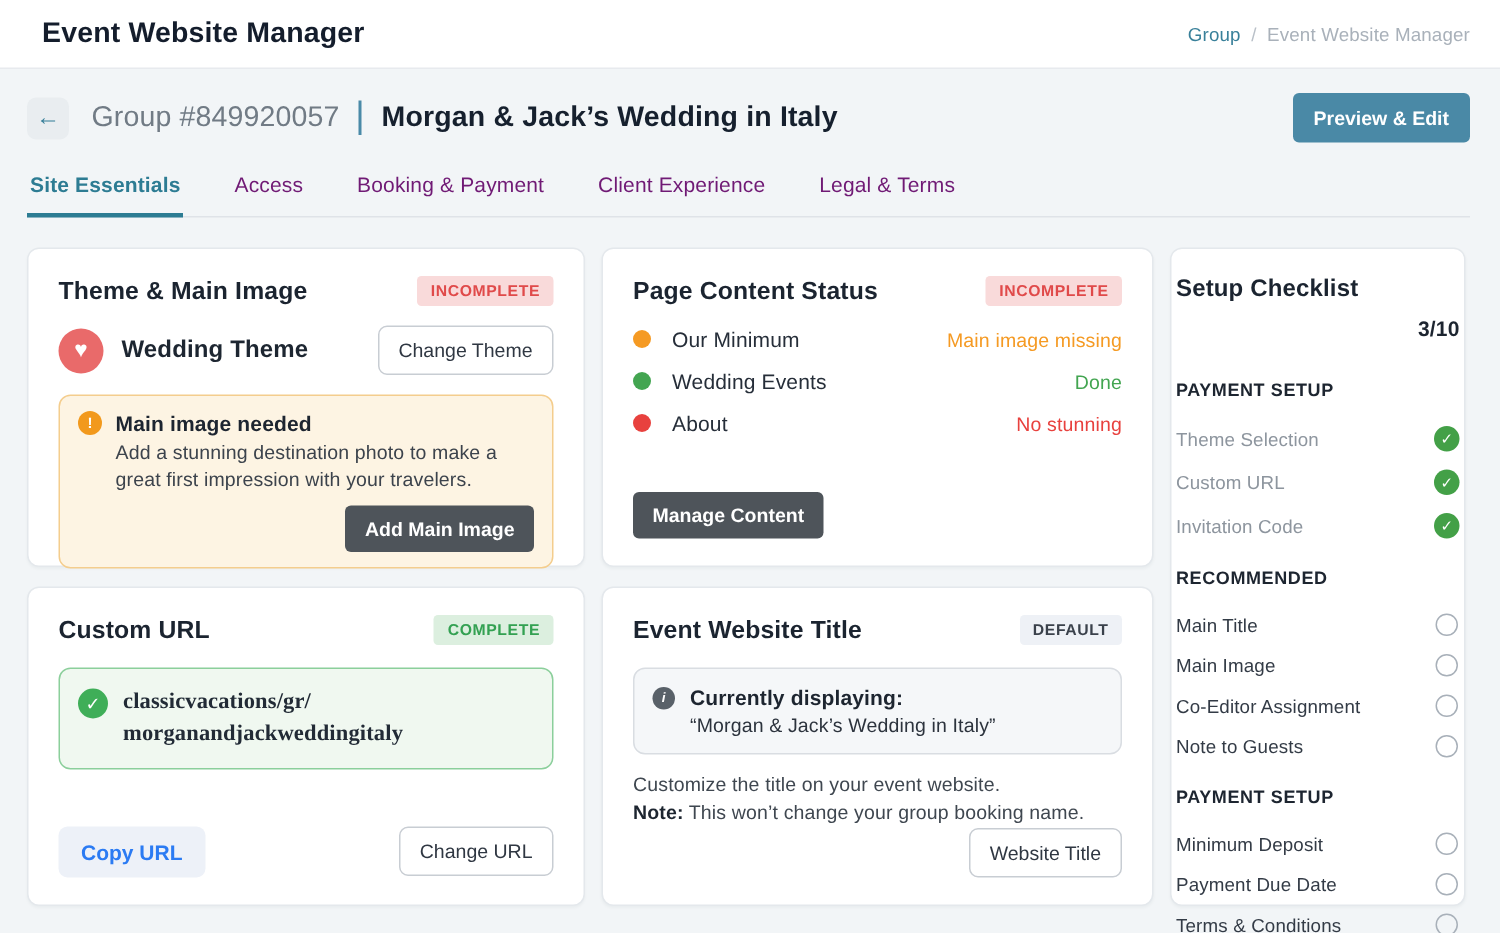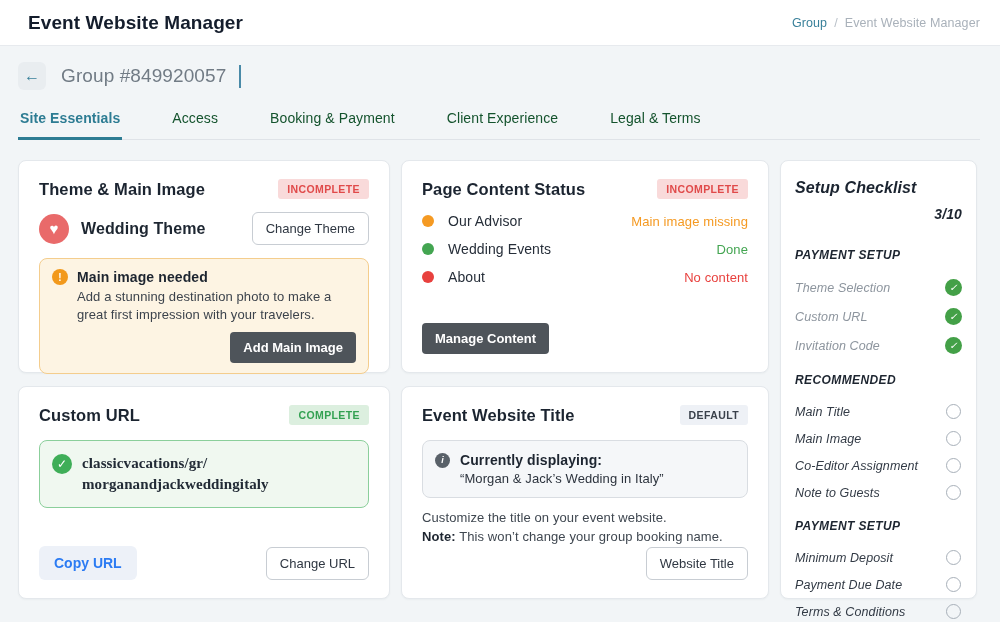--- a/index.html
+++ b/index.html
@@ -34,22 +34,22 @@
   }
   .group-num { font-size:19px; color:#717b85; margin-left:15px; }
   .v-sep { width:2px; height:23px; background:#4a8aa8; margin:0 13px; }
   .event-title { font-size:19px; font-weight:bold; color:#16202e; }
   .preview-btn {
     margin-left:auto; background:#4a89a6; color:#fff; border:none; border-radius:4px;
     font-size:13px; font-weight:bold; padding:9px 14px; cursor:pointer;
     font-family:inherit;
   }
 
-  .tabs { display:flex; gap:48px; border-bottom:1px solid #dfe3e8; }
-  .tab { font-size:14px; color:#14532d; padding:4px 2px 11px; cursor:pointer; border-bottom:3px solid transparent; margin-bottom:-1px; }
+  .tabs { display:flex; gap:32px; border-bottom:1px solid #dfe3e8; }
+  .tab { font-size:14px; color:#701a75; padding:4px 2px 11px; cursor:pointer; border-bottom:3px solid transparent; margin-bottom:-1px; }
   .tab.active { color:#2d7c93; font-weight:bold; border-bottom-color:#2d7c93; }
 
   .grid {
     display:grid; grid-template-columns:372px 368px 197px;
     grid-auto-rows:213px; gap:13px 11px; margin-top:20px;
   }
   .card {
     background:#fff; border:1px solid #e4e8ec; border-radius:8px;
     padding:18px 20px; box-shadow:0 1px 2px rgba(25,39,55,.04);
     display:flex; flex-direction:column;
@@ -100,21 +100,21 @@
   
   .url-box {
     margin-top:15px; background:#f0f8f0; border:1px solid #8bcf9b; border-radius:8px;
     padding:12px; display:flex; gap:10px; align-items:flex-start;
   }
   .check-circle {
     width:20px; height:20px; border-radius:50%; background:#3fae58; color:#fff;
     font-size:12px; display:flex; align-items:center; justify-content:center; flex:0 0 auto; margin-top:1px;
   }
   .url-text { font-size:15px; font-weight:bold; color:#222b36; line-height:1.4; word-break:break-all;font-family:Liberation Serif, serif; }
-  .url-btn-row { margin-top:auto; display:flex; justify-content:space-between; align-items:flex-end; }
+  .url-btn-row { margin-top:auto; display:flex; justify-content:space-between; align-items:flex-start; }
   .btn-copy {
     background:#edf1f8; color:#2b7bf3; border:none; border-radius:6px;
     font-size:14px; font-weight:bold; padding:9px 15px; cursor:pointer; font-family:inherit;
   }
 
   
   .info-box {
     margin-top:15px; background:#f5f7f9; border:1px solid #d9dde2; border-radius:8px;
     padding:11px 12px;
   }
@@ -123,21 +123,21 @@
     width:15px; height:15px; border-radius:50%; background:#596169; color:#fff;
     font-size:9px; font-weight:bold; font-style:italic; display:flex; align-items:center; justify-content:center; flex:0 0 auto;
   }
   .info-title { font-size:14px; font-weight:bold; color:#1d2530; }
   .info-value { margin:3px 0 0 25px; font-size:13px; color:#2c333d; }
   .hint { margin-top:11px; font-size:13px; color:#3f4750; line-height:1.45; }
   .hint b { color:#1d2530; }
   .title-btn-row { margin-top:auto; display:flex; justify-content:flex-end; }
 
   
-  .checklist { grid-column:3; grid-row:1 / span 2; padding:18px 14px;font-style:italic; }
+  .checklist { grid-column:3; grid-row:1 / span 2; padding:18px 3px; }
   .cl-title { font-size:16px; font-weight:bold; color:#1b2430; }
   .cl-count { text-align:right; font-size:14px; font-weight:bold; color:#1d2530; margin-top:9px; }
   .progress-track { height:6px; background:#e7eaee; border-radius:3px; margin-top:7px; overflow:hidden; }
   .progress-fill { height:100%; background:#2e8fe8; border-radius:3px; }
   .cl-section-head { margin-top:19px; font-size:12px; font-weight:bold; color:#1d2530; letter-spacing:.4px; }
   .cl-items { margin-top:5px; }
   .cl-item { display:flex; align-items:center; justify-content:space-between; margin-top:12px; }
   .cl-item-label { font-size:12.5px; }
   .cl-item.done .cl-item-label { color:#8d959e; }
   .cl-item.todo .cl-item-label { color:#333b46; }
@@ -160,20 +160,22 @@
 </div>
 
 <div class="content">
 
   <div class="subheader">
     <button class="back-btn">
       <span>←</span>
     </button>
     <span class="group-num">Group #849920057</span>
     <span class="v-sep"></span>
+    <span class="event-title">Morgan &amp; Jack’s Wedding in Italy</span>
+    <button class="preview-btn">Preview &amp; Edit</button>
   </div>
 
   <div class="tabs">
     <div class="tab active">Site Essentials</div>
     <div class="tab">Access</div>
     <div class="tab">Booking &amp; Payment</div>
     <div class="tab">Client Experience</div>
     <div class="tab">Legal &amp; Terms</div>
   </div>
 
@@ -202,32 +204,32 @@
     </div>
 
     <div class="card">
       <div class="card-head">
         <span class="card-title">Page Content Status</span>
         <span class="badge incomplete">INCOMPLETE</span>
       </div>
       <div class="status-rows">
         <div class="status-row">
           <span class="dot" style="background: rgb(245, 154, 35);"></span>
-          <span class="status-label">Our Advisor</span>
+          <span class="status-label">Our Minimum</span>
           <span class="status-val" style="color: rgb(245, 154, 35);">Main image missing</span>
         </div>
         <div class="status-row">
           <span class="dot" style="background: rgb(67, 165, 81);"></span>
           <span class="status-label">Wedding Events</span>
           <span class="status-val" style="color: rgb(67, 165, 81);">Done</span>
         </div>
         <div class="status-row">
           <span class="dot" style="background: rgb(232, 65, 62);"></span>
           <span class="status-label">About</span>
-          <span class="status-val" style="color: rgb(232, 65, 62);">No content</span>
+          <span class="status-val" style="color: rgb(232, 65, 62);">No stunning</span>
         </div>
       </div>
       <div class="manage-row">
         <button class="btn-dark">Manage Content</button>
       </div>
     </div>
 
     <div class="card checklist">
       <div class="cl-title">Setup Checklist</div>
       <div class="cl-count">3/10</div>

